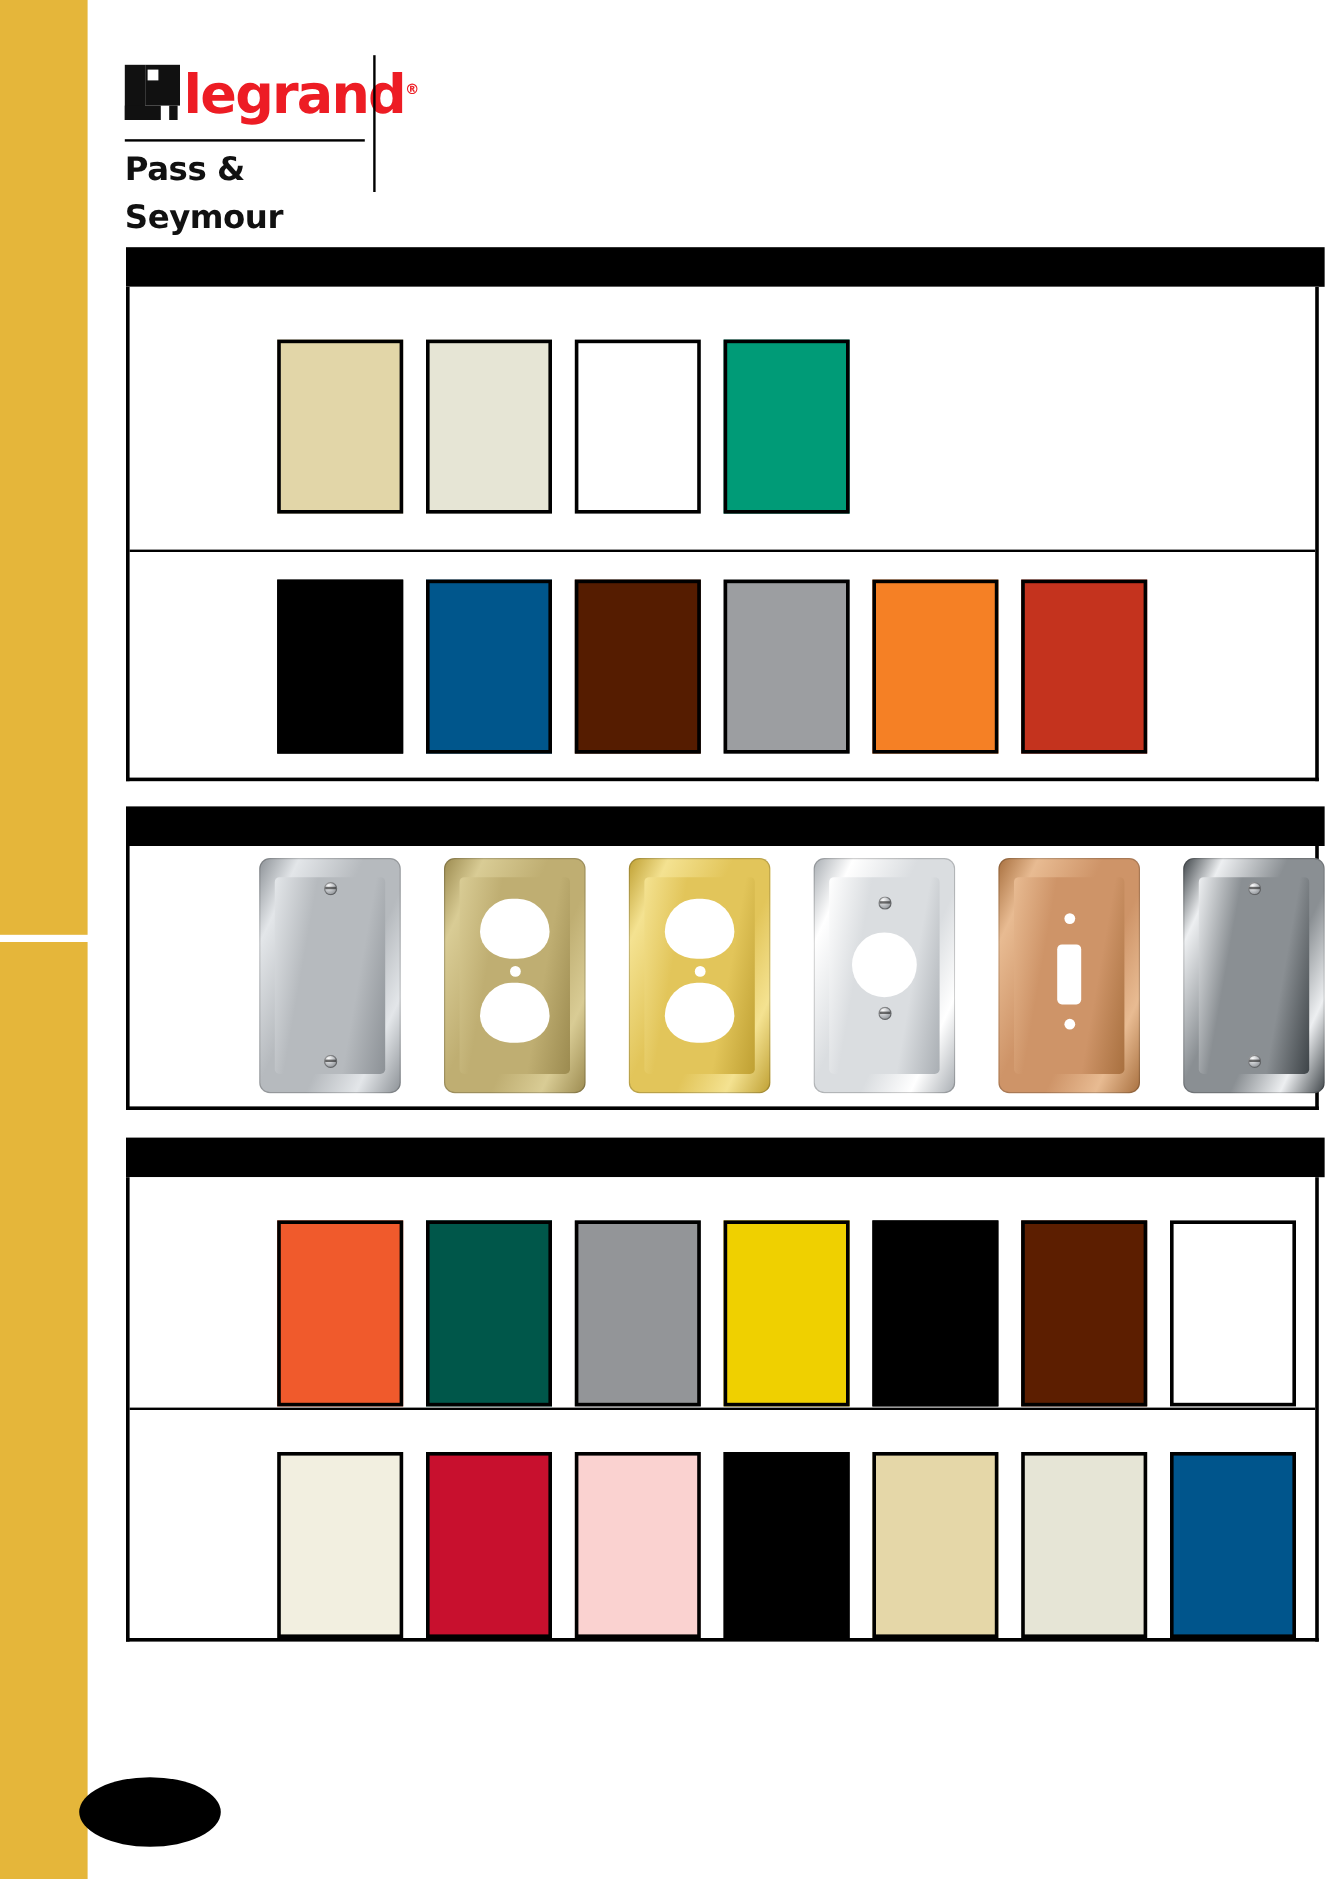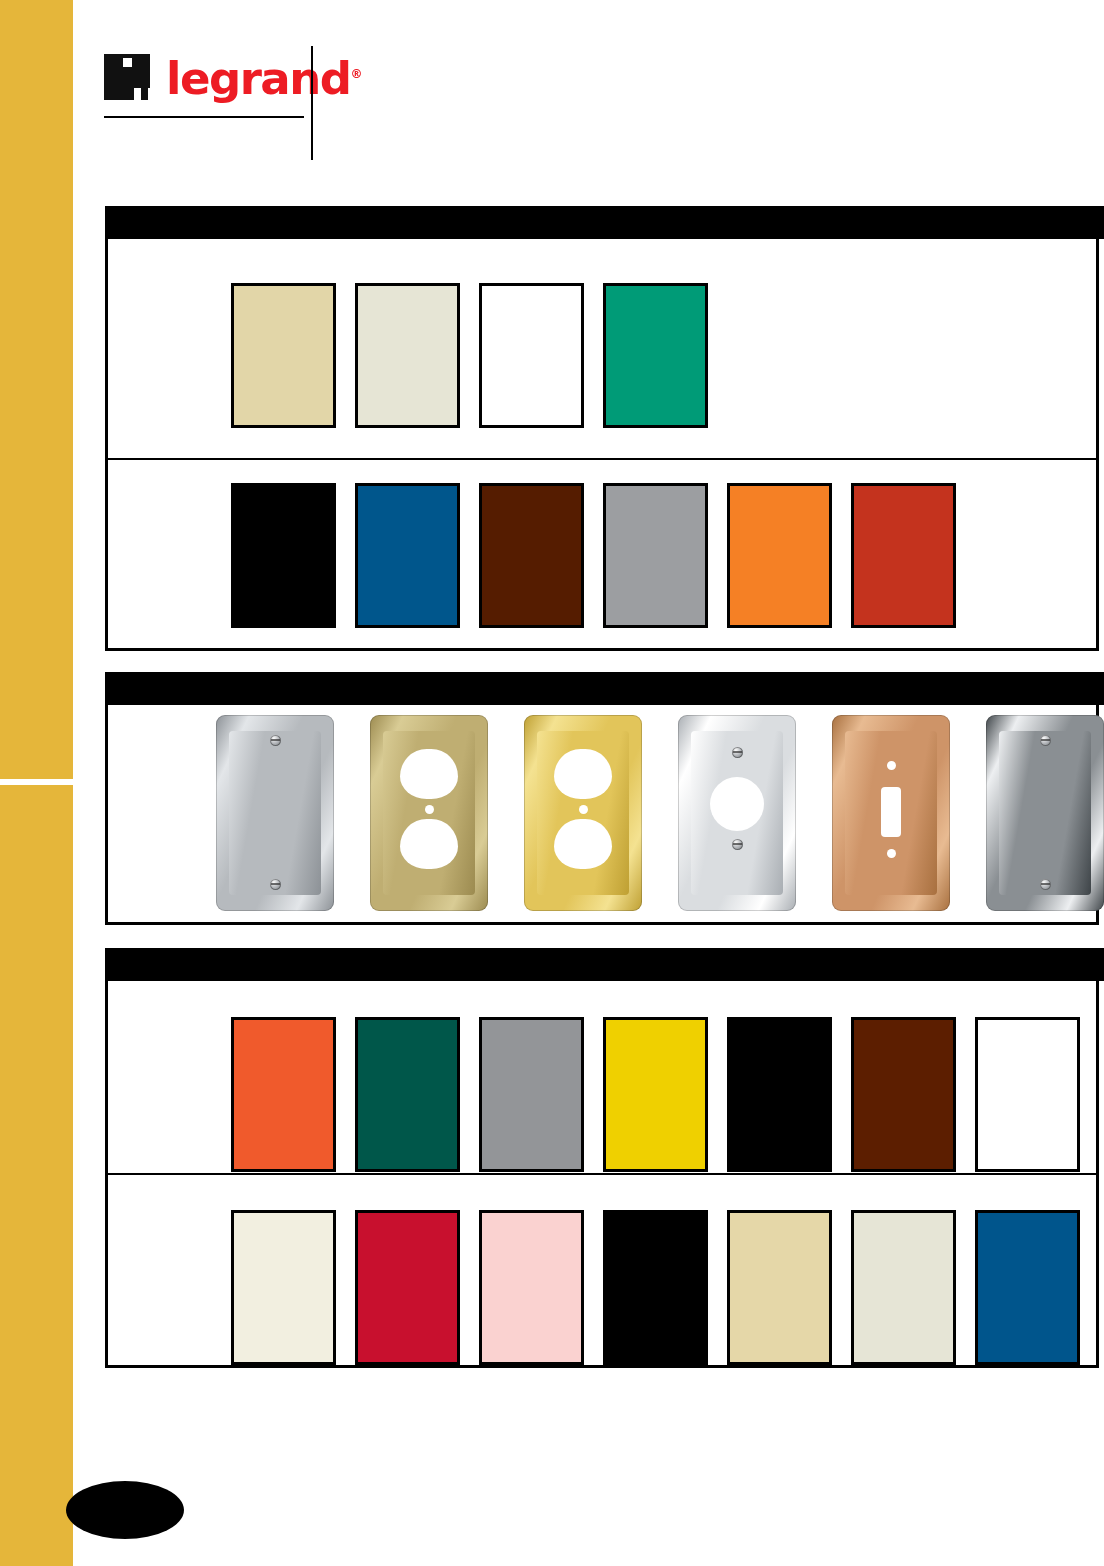--- a/index.html
+++ b/index.html
@@ -40,21 +40,21 @@
   }
   .logo-mark .lm-notch {
     position: absolute; left: 19px; top: 4px; width: 9px; height: 9px; background: #fff;
   }
   .logo-mark .lm-slash {
     position: absolute; right: 2px; bottom: 0; width: 7px; height: 12px; background: #111;
   }
   .logo-word {
     font-family: "DejaVu Sans", sans-serif;
     font-weight: 700; font-size: 45px; line-height: 52px;
-    color: #ED1C24; letter-spacing: -1.5px; margin-left: 16px;
+    color: #ED1C24; letter-spacing: -1.5px; margin-left: 3px;
   }
   .logo-reg {
     font-size: 12px; vertical-align: super; color: #ED1C24; font-weight: 700;
   }
   .brand-rule-h {
     width: 200px; height: 2px; background: #000; margin-top: 6px;
   }
   .brand-sub {
     font-family: "DejaVu Sans", sans-serif;
     font-weight: 700; font-size: 27px; line-height: 40px;
@@ -135,20 +135,21 @@
       <div class="logo-mark">
         <div class="lm-l"></div>
           <div class="lm-r"></div>
         <div class="lm-notch"></div>
           <div class="lm-foot"></div>
           <div class="lm-slash"></div>
       </div>
       <div class="logo-word"><span>legrand</span><span class="logo-reg">®</span></div>
     </div>
     <div class="brand-rule-h"></div>
+    <div class="brand-sub">Pass &amp; Seymour</div>
   </div>
   <div class="brand-rule-v"></div>
 
   <div class="section" style="left:105px; top:206px; width:999px;">
     <div class="sec-header" style="width:999px;"></div>
     <div class="sec-body" style="top:33px; width:994px; height:412px;">
       <div class="row-divider" style="top:219px;"></div>
       <div class="swatch-row" id="s1r1">
           <div class="swatch" style="left: 123px; top: 44px; width: 105px; height: 145px; background: rgb(226, 214, 168);"></div>
           <div class="swatch" style="left: 247px; top: 44px; width: 105px; height: 145px; background: rgb(230, 229, 213);"></div>

